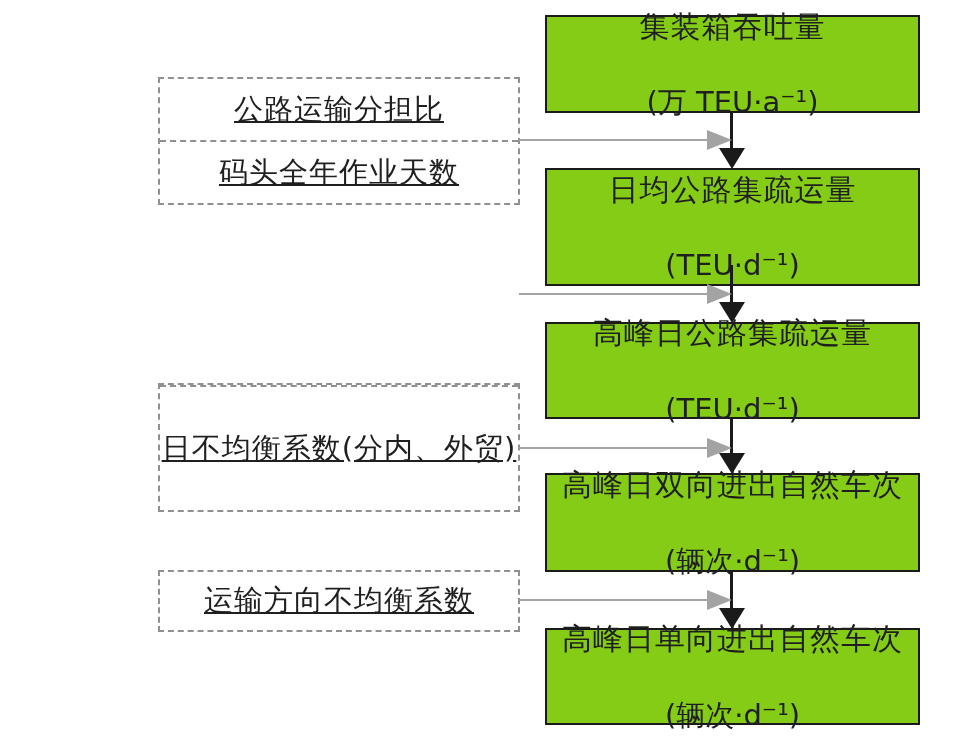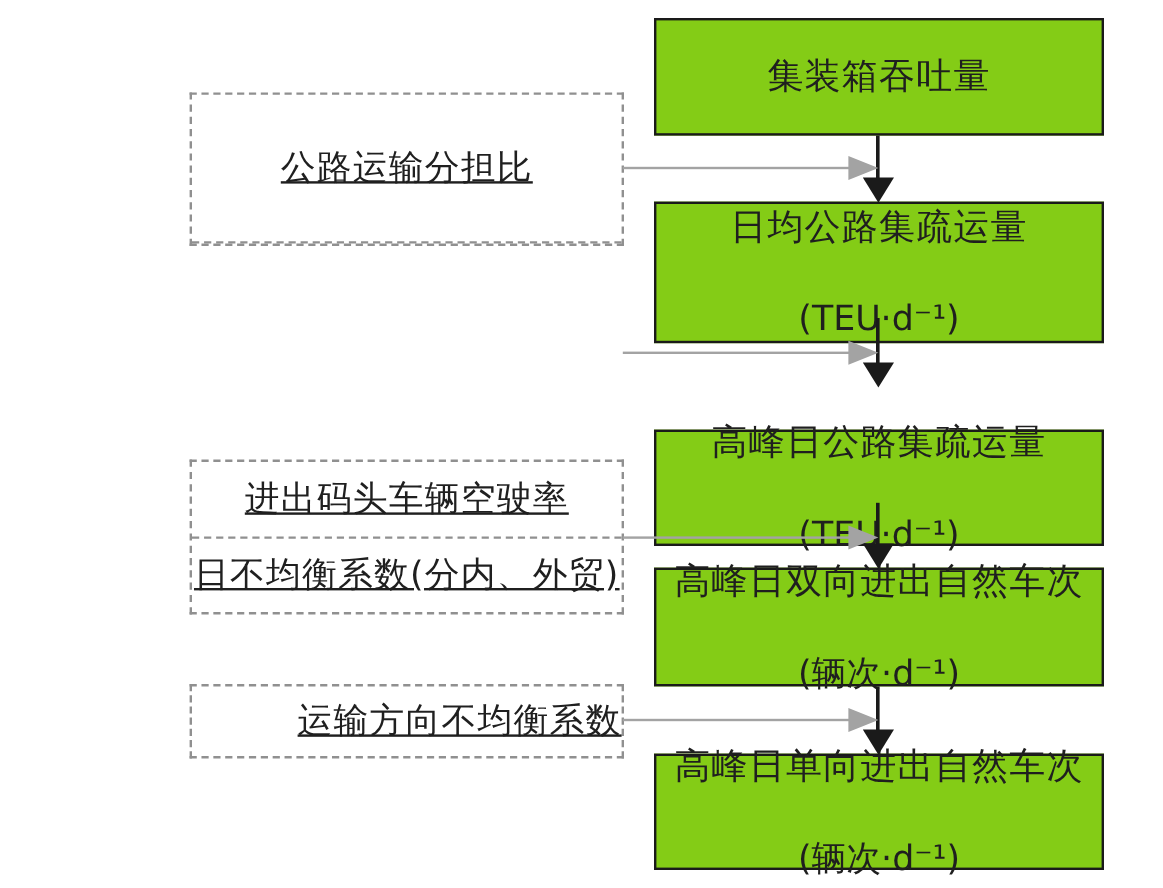--- a/index.html
+++ b/index.html
@@ -51,48 +51,49 @@
     border-left:25px solid var(--connector-gray);
   }
 </style>
 </head>
 <body>
 
 <div class="canvas">
 
   <div class="stage" style="top:15px;height:98px;">
     <div class="stage-title">集装箱吞吐量</div>
+    <div class="stage-unit">(万 TEU·a⁻¹)</div>
   </div>
   <div class="stage" style="top:168px;height:118px;">
     <div class="stage-title">日均公路集疏运量</div>
     <div class="stage-unit">(TEU·d⁻¹)</div>
   </div>
-  <div class="stage" style="top:322px;height:97px;margin-top:36px;">
+  <div class="stage" style="top:322px;height:97px;">
     <div class="stage-title">高峰日公路集疏运量</div>
     <div class="stage-unit">(TEU·d⁻¹)</div>
   </div>
   <div class="stage" style="top:473px;height:99px;">
     <div class="stage-title">高峰日双向进出自然车次</div>
     <div class="stage-unit">(辆次·d⁻¹)</div>
   </div>
   <div class="stage" style="top:628px;height:97px;">
     <div class="stage-title">高峰日单向进出自然车次</div>
     <div class="stage-unit">(辆次·d⁻¹)</div>
   </div>
 
   <div class="factors" style="top:77px;height:128px;">
     <div class="factor-row">公路运输分担比</div>
     <div class="factor-divider"></div>
+    <div class="factor-row">码头全年作业天数</div>
   </div>
   <div class="factors" style="top:383px;height:129px;">
-    <div class="factor-row">进出码头车辆空驶率</div>
     <div class="factor-divider"></div>
     <div class="factor-row">日不均衡系数(分内、外贸)</div>
   </div>
-  <div class="factors" style="top:570px;height:62px;align-items:flex-end;">
+  <div class="factors" style="top:570px;height:62px;">
     <div class="factor-row">运输方向不均衡系数</div>
   </div>
 
   <div class="vline" style="top:113px;height:38px;"></div>
   <div class="varrow" style="top:148px;"></div>
 
   <div class="vline" style="top:265px;height:40px;"></div>
   <div class="varrow" style="top:302px;"></div>
 
   <div class="vline" style="top:419px;height:37px;"></div>

